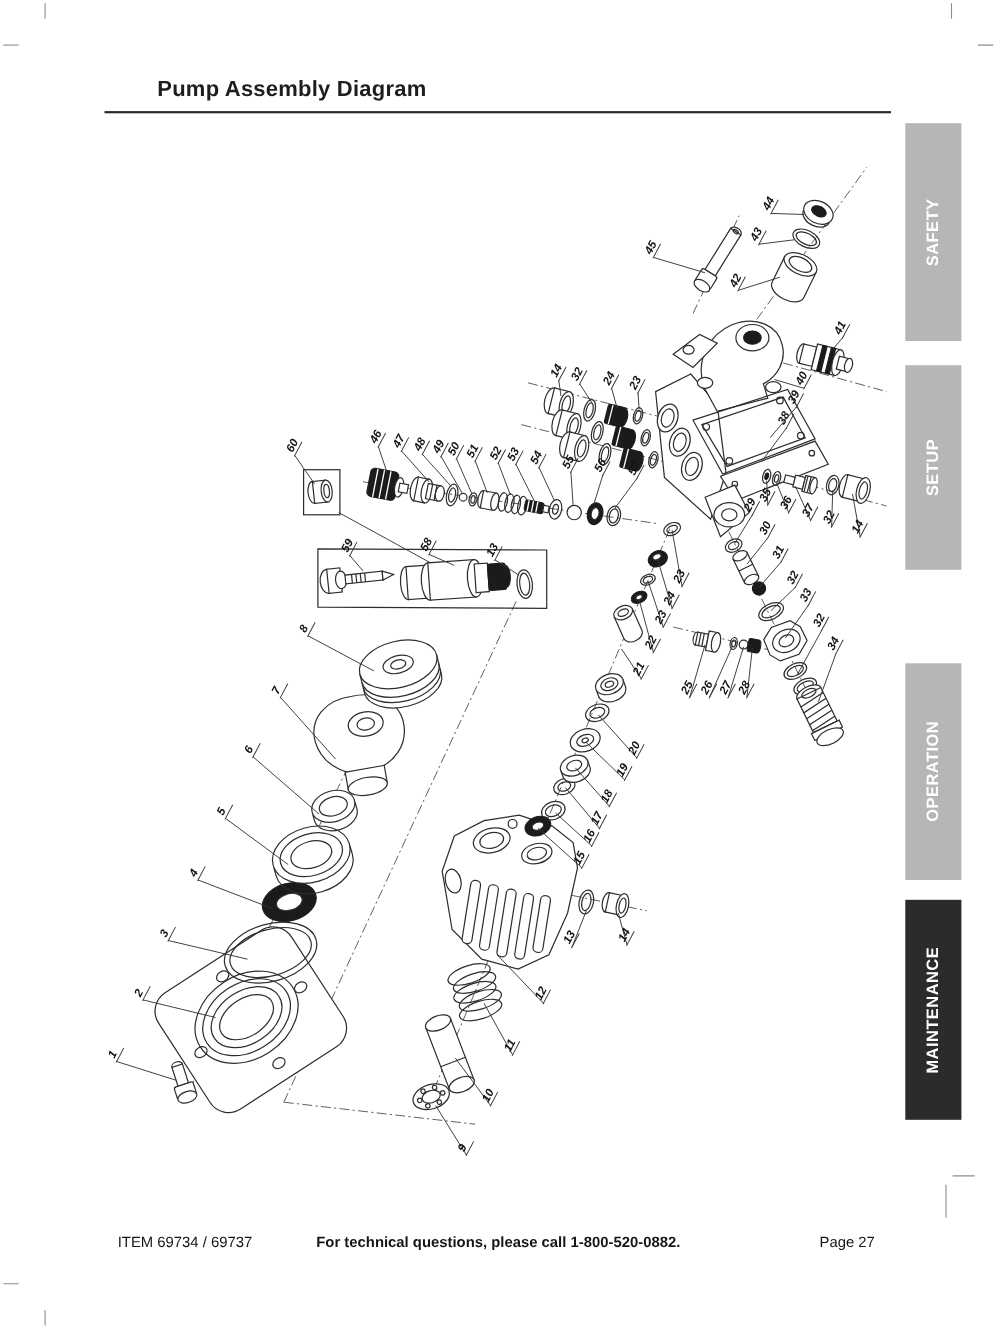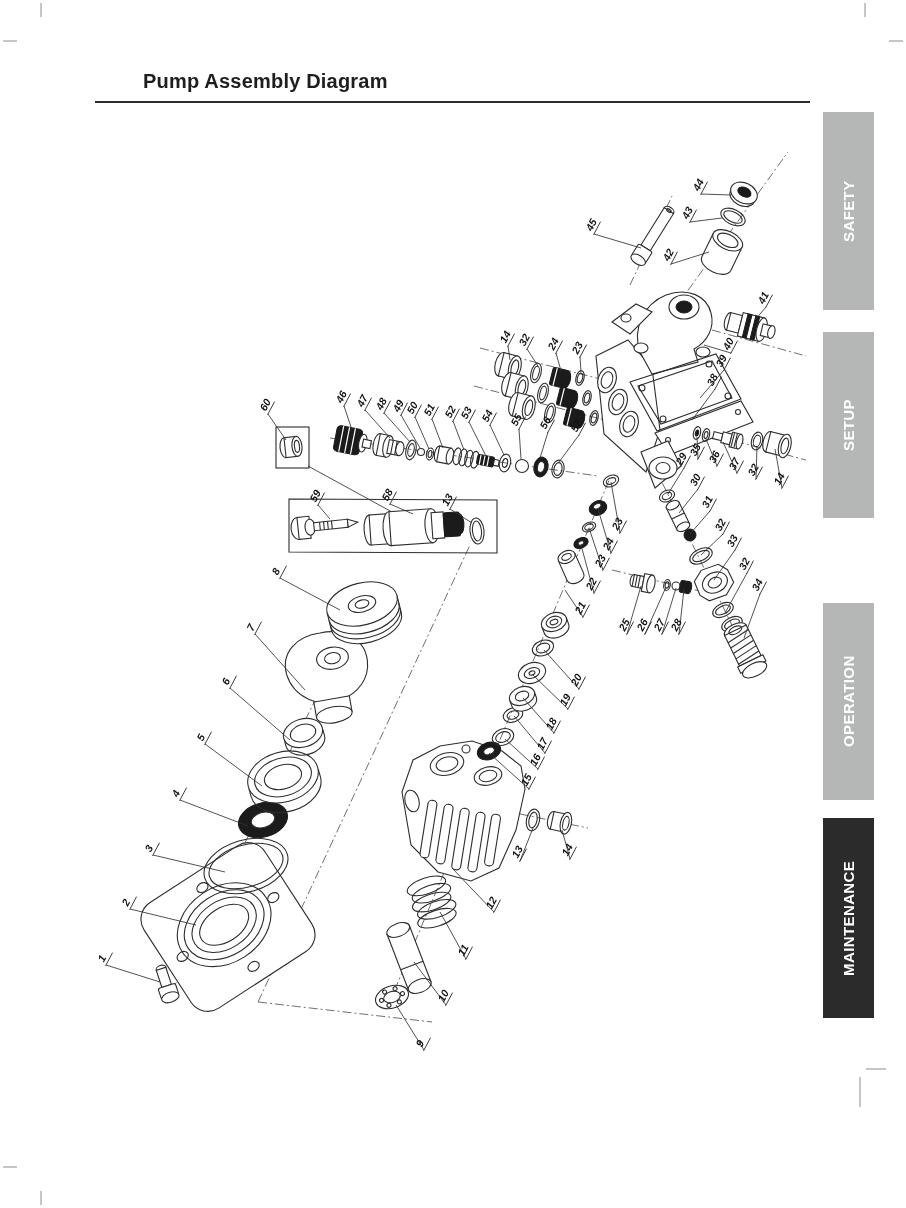--- a/index.html
+++ b/index.html
@@ -882,14 +882,19 @@
   <div class="tab tab-setup" style="background: rgb(181, 182, 182); color: rgb(255, 255, 255);">
     <span>SETUP</span>
   </div>
   <div class="tab tab-operation" style="background: rgb(181, 182, 182); color: rgb(255, 255, 255);">
     <span>OPERATION</span>
   </div>
   <div class="tab tab-maintenance" style="background: rgb(43, 43, 43); color: rgb(255, 255, 255);">
     <span>MAINTENANCE</span>
   </div>
 
+  <div class="footer">
+    <span class="footer-item">ITEM 69734 / 69737</span>
+    <span class="footer-center">For technical questions, please call 1-800-520-0882.</span>
+    <span class="footer-page">Page 27</span>
+  </div>
 
 </div>
 
 </body></html>

